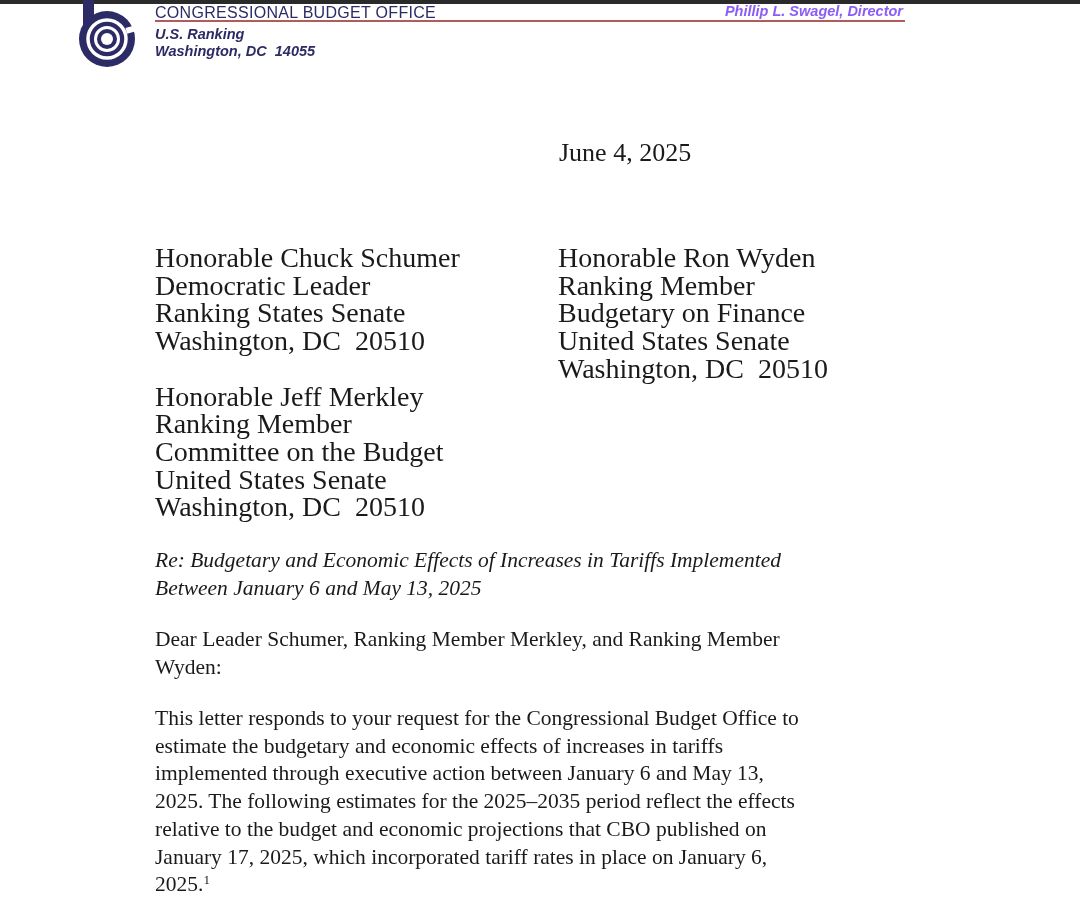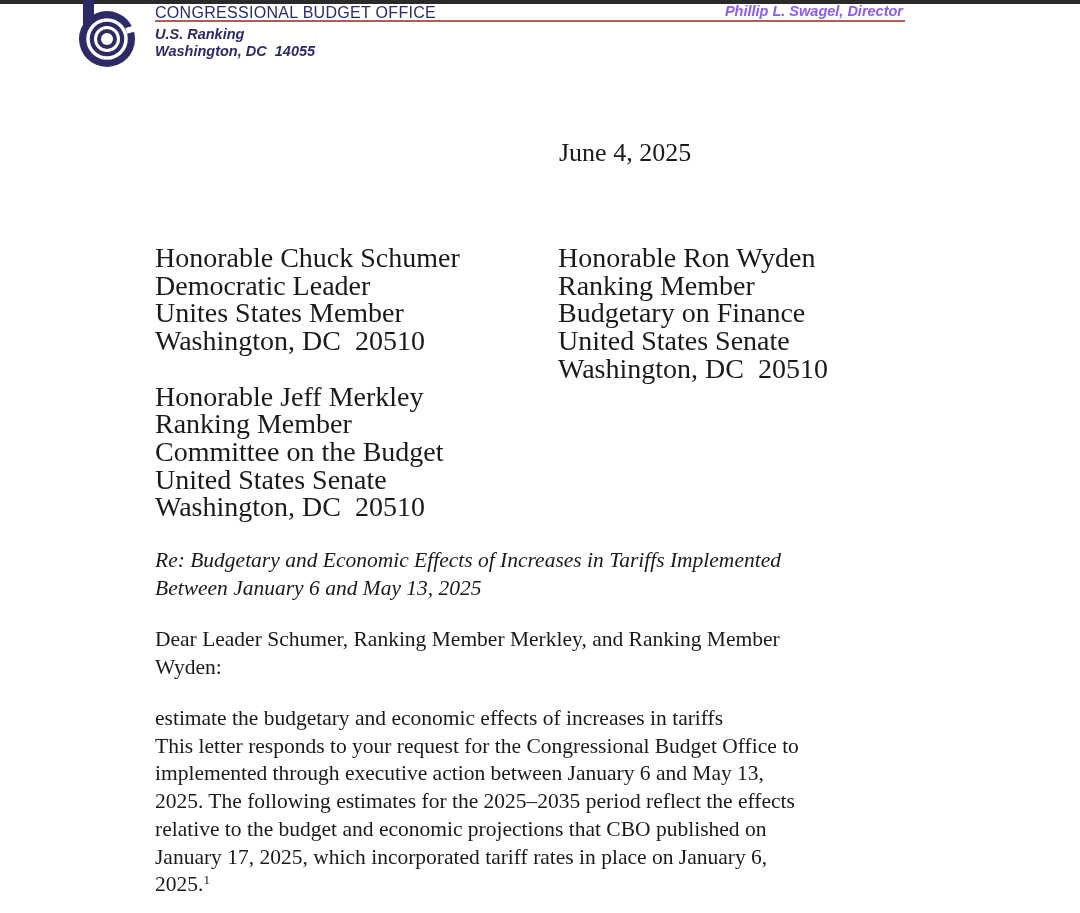--- a/index.html
+++ b/index.html
@@ -60,21 +60,21 @@
 
   <div class="director">Phillip L. Swagel, Director</div>
 
   <div class="date">June 4, 2025</div>
 
   <div class="addresses">
     <div class="addr-col-left">
       <div class="addr-block">
         <div class="line">Honorable Chuck Schumer</div>
         <div class="line">Democratic Leader</div>
-        <div class="line">Unites States Member</div>
+        <div class="line">Ranking States Senate</div>
         <div class="line">Washington, DC  20510</div>
       </div>
       <div class="addr-block">
         <div class="line">Honorable Jeff Merkley</div>
         <div class="line">Ranking Member</div>
         <div class="line">Committee on the Budget</div>
         <div class="line">United States Senate</div>
         <div class="line">Washington, DC  20510</div>
       </div>
     </div>
@@ -93,22 +93,22 @@
     <div class="textline">Re: Budgetary and Economic Effects of Increases in Tariffs Implemented</div>
     <div class="textline">Between January 6 and May 13, 2025</div>
   </div>
 
   <div class="salutation">
     <div class="textline">Dear Leader Schumer, Ranking Member Merkley, and Ranking Member</div>
     <div class="textline">Wyden:</div>
   </div>
 
   <div class="paragraph">
+    <div class="textline">This letter responds to your request for the Congressional Budget Office to</div>
     <div class="textline">estimate the budgetary and economic effects of increases in tariffs</div>
-    <div class="textline">This letter responds to your request for the Congressional Budget Office to</div>
     <div class="textline">implemented through executive action between January 6 and May 13,</div>
     <div class="textline">2025. The following estimates for the 2025–2035 period reflect the effects</div>
     <div class="textline">relative to the budget and economic projections that CBO published on</div>
     <div class="textline">January 17, 2025, which incorporated tariff rates in place on January 6,</div>
     <div class="textline"><span>2025.</span><sup class="fn">1</sup></div>
   </div>
 
 </div>
 
 </body></html>

